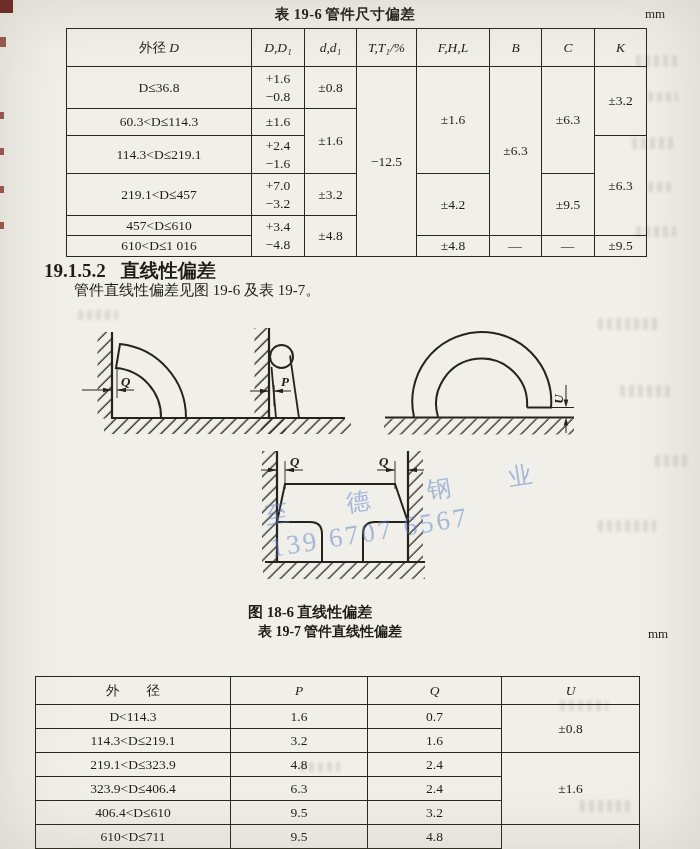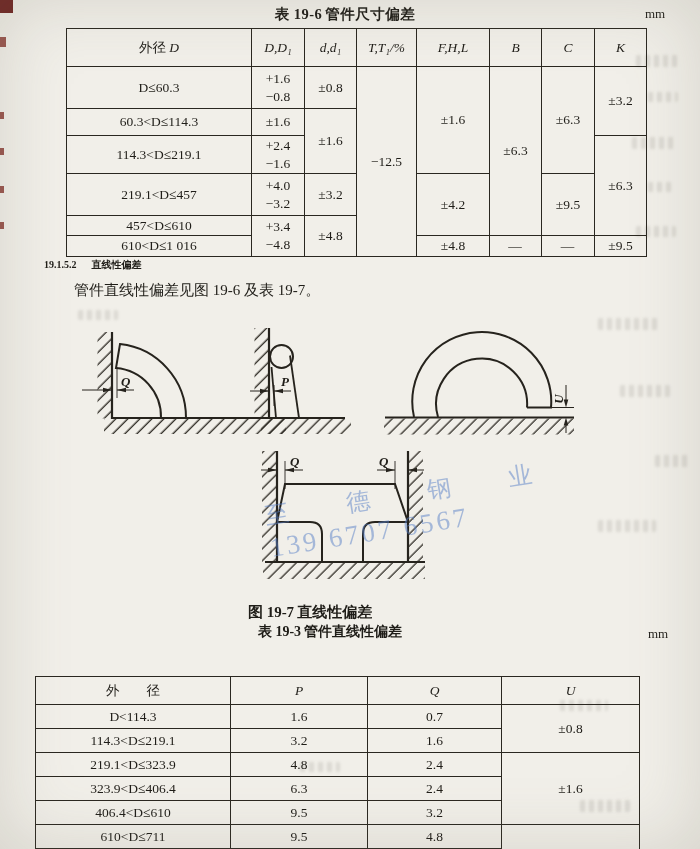--- a/index.html
+++ b/index.html
@@ -13,21 +13,21 @@
     content:"";position:absolute;inset:0;pointer-events:none;
     box-shadow:inset 0 0 70px rgba(120,112,95,.22);
   }
   
   .t1-title{position:absolute;top:5px;left:0;width:690px;text-align:center;
     font-weight:bold;font-size:14.5px;letter-spacing:.5px}
   .cap-label{margin-right:3px}
   .unit{position:absolute;font-size:13px}
   #mm1{top:6px;left:645px}
   #mm2{top:626px;left:648px}
-  .sec-head{position:absolute;top:258px;left:44px;font-weight:bold;font-size:10px}
+  .sec-head{position:absolute;top:258px;left:44px;font-weight:bold;font-size:19px}
   .sec-head .num{margin-right:15px}
   .sec-body{position:absolute;top:281px;left:74px;font-size:15px}
   .fig-caption{position:absolute;top:603px;left:0;width:620px;text-align:center;
     font-weight:bold;font-size:15px}
   .t2-title{position:absolute;top:623px;left:0;width:660px;text-align:center;
     font-weight:bold;font-size:14px}
   
   .tbl-wrap{position:absolute}
   #t1{left:66px;top:28px;width:580px;height:228px}
   #t2{left:35px;top:676px;width:604px;height:196px}
@@ -98,21 +98,21 @@
       <td><span>外径 </span><span class="var">D</span></td>
       <td class="var">D,D₁</td>
       <td class="var">d,d₁</td>
       <td class="var">T,T₁/%</td>
       <td class="var">F,H,L</td>
       <td class="var">B</td>
       <td class="var">C</td>
       <td class="var">K</td>
     </tr>
     <tr style="height:42px">
-      <td>D≤60.3</td>
+      <td>D≤36.8</td>
       <td>+1.6
 −0.8</td>
       <td>±0.8</td>
       <td rowspan="6">−12.5</td>
       <td rowspan="3">±1.6</td>
       <td rowspan="5">±6.3</td>
       <td rowspan="3">±6.3</td>
       <td rowspan="2">±3.2</td>
     </tr>
     <tr style="height:27px">
@@ -121,21 +121,21 @@
       <td rowspan="2">±1.6</td>
     </tr>
     <tr style="height:38px">
       <td>114.3&lt;D≤219.1</td>
       <td>+2.4
 −1.6</td>
       <td rowspan="3">±6.3</td>
     </tr>
     <tr style="height:42px">
       <td>219.1&lt;D≤457</td>
-      <td>+4.0
+      <td>+7.0
 −3.2</td>
       <td>±3.2</td>
       <td rowspan="2">±4.2</td>
       <td rowspan="2">±9.5</td>
     </tr>
     <tr style="height:20px">
       <td>457&lt;D≤610</td>
       <td rowspan="2">+3.4
 −4.8</td>
       <td rowspan="2">±4.8</td>
@@ -231,24 +231,24 @@
     <text class="dimtxt" x="379" y="466">Q</text>
   </g>
 </svg>
 
 <div class="wm">
   <div class="l1">至 德 钢 业</div>
   <div class="l2">139 6707 6567</div>
 </div>
 
 <div class="fig-caption">
-  <span class="cap-label">图 19-7</span><span>直线性偏差</span>
+  <span class="cap-label">图 18-6</span><span>直线性偏差</span>
 </div>
 <div class="t2-title">
-  <span class="cap-label">表 19-3</span><span>管件直线性偏差</span>
+  <span class="cap-label">表 19-7</span><span>管件直线性偏差</span>
 </div>
 <div class="unit" id="mm2">mm</div>
 
 <div class="tbl-wrap" id="t2">
   <table>
     <colgroup>
       <col style="width:195px">
         <col style="width:137px">
         <col style="width:134px">
         <col style="width:138px">

